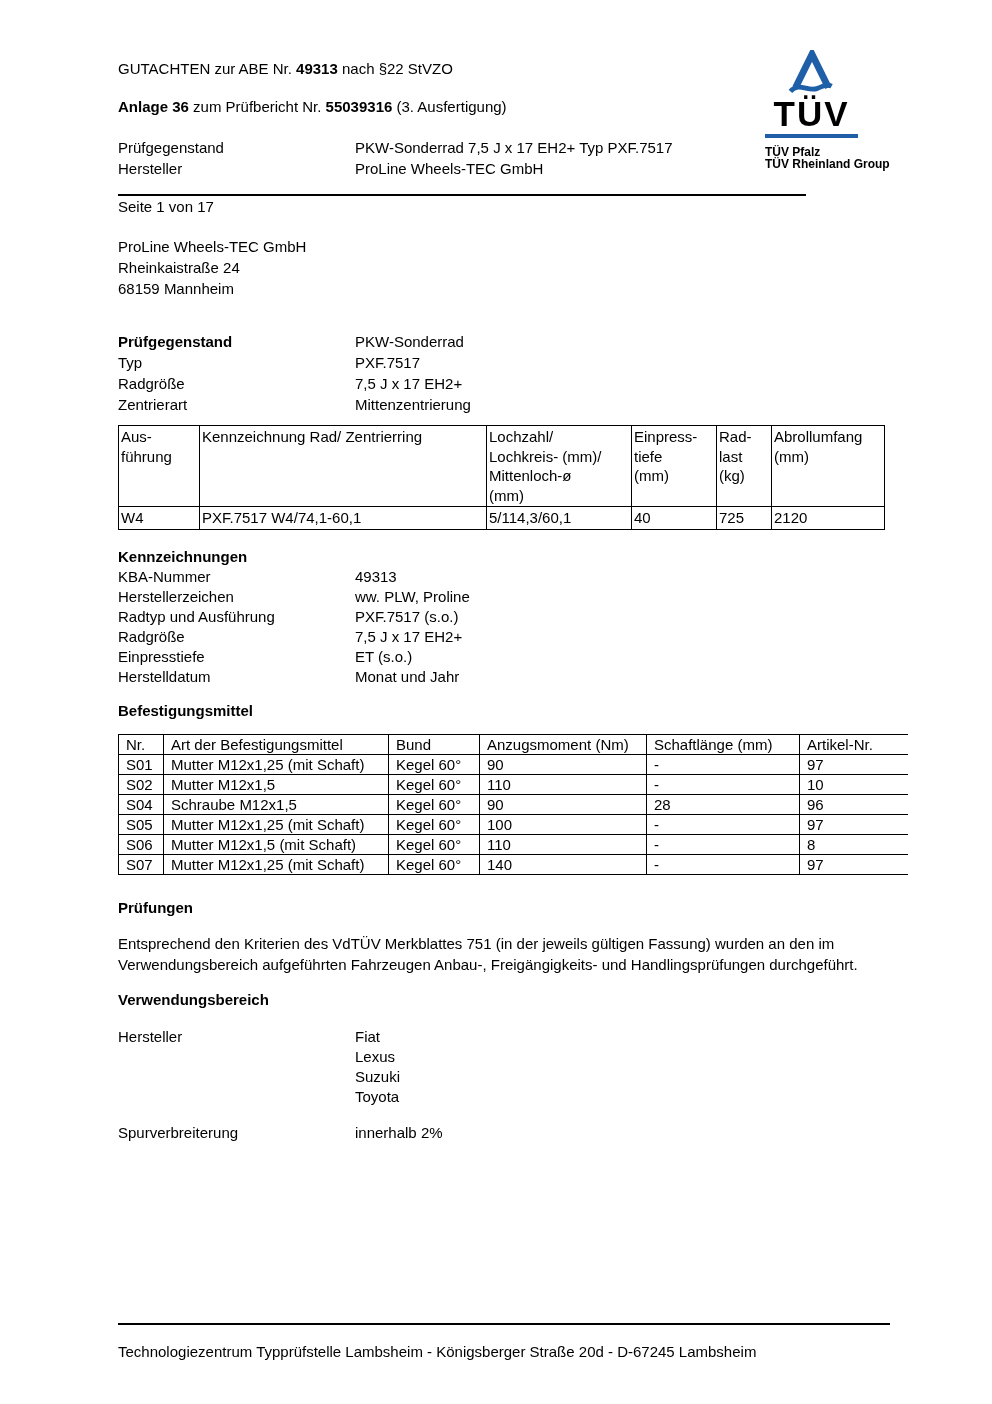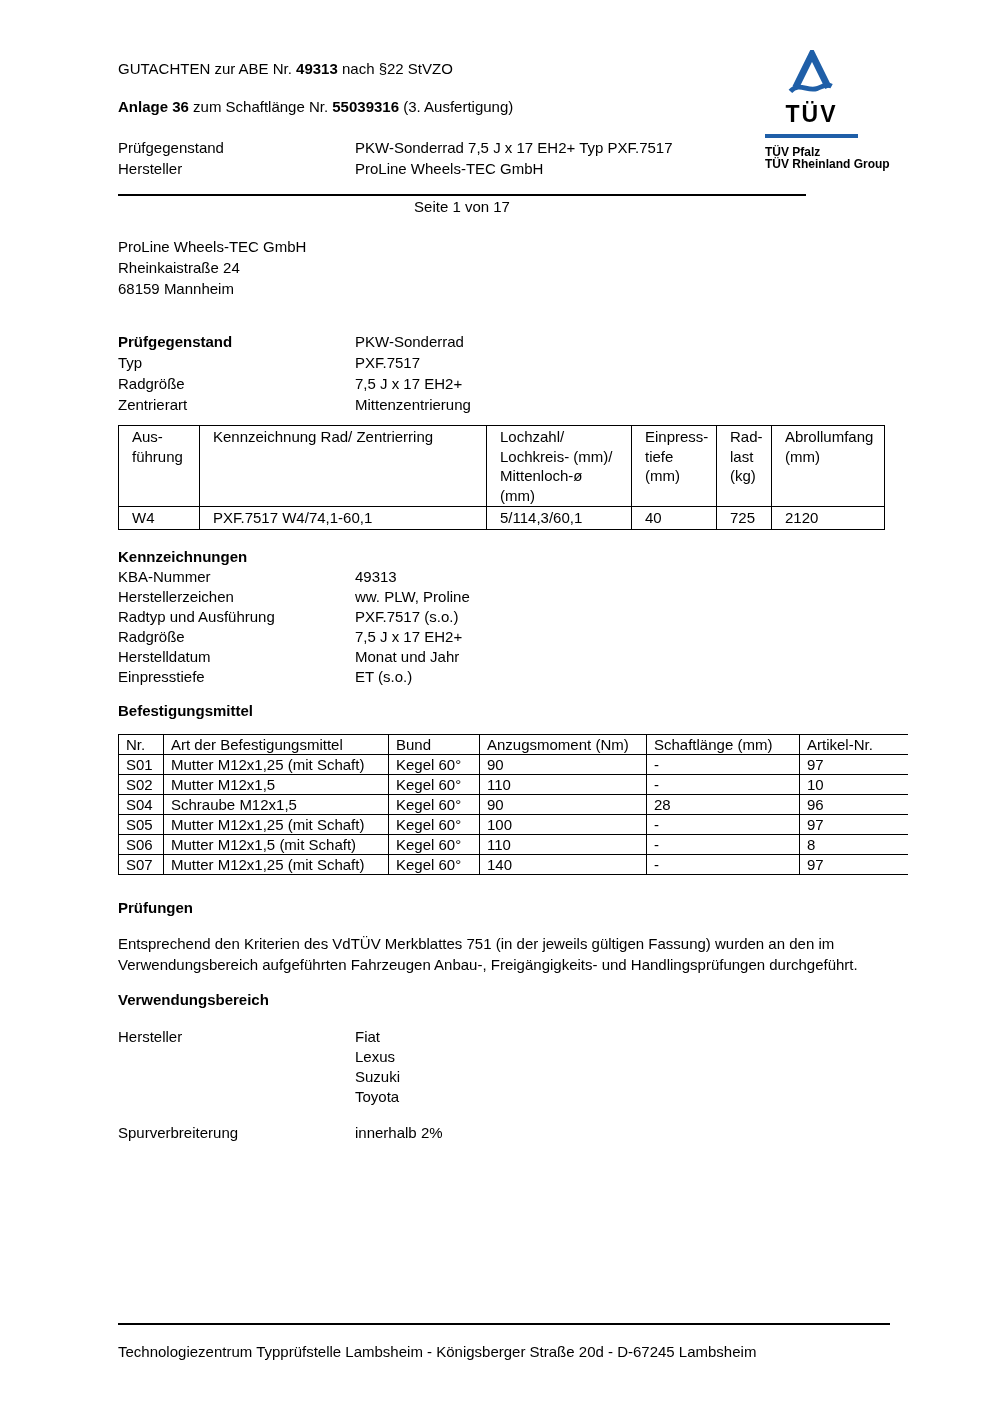--- a/index.html
+++ b/index.html
@@ -16,39 +16,39 @@
     line-height: 21px;
     padding: 58px 102px 0 118px;
     overflow: hidden;
   }
   .b { font-weight: bold; }
   .line2 { margin-top: 17px; }
   .meta { margin-top: 20px; }
   .kv { display: flex; }
   .kv-label { width: 237px; flex: none; }
   .rule { border: none; border-top: 2px solid #000; margin: 15px 0 0 0; }
-  .seite { text-align: center; }
+  .seite { text-align: left; }
 
   
   .logo { position: absolute; left: 765px; top: 50px; width: 93px; }
   .logo .tri { display: block; margin: 0 auto 2px auto; }
-  .tuev-word { font-weight: bold; font-size: 23px; line-height: 32px; letter-spacing: 2px; text-align: center; }
+  .tuev-word { font-weight: bold; font-size: 35px; line-height: 32px; letter-spacing: 2px; text-align: center; }
   .blue-rule { height: 3.5px; background: var(--tuev-blue); margin-top: 4px; margin-bottom: 8px; }
   .logo-sub { font-weight: bold; font-size: 12px; line-height: 12px; white-space: nowrap; }
 
   .auftraggeber { margin-top: 19px; }
   .pruefblock { margin-top: 32px; }
 
   table { border-collapse: collapse; table-layout: fixed; }
   th, td {
     border: 1.5px solid #000;
     text-align: left;
     font-weight: normal;
     vertical-align: top;
-    padding: 1px 13px;
+    padding: 1px 2px;
     overflow: hidden;
   }
   .t1 { width: 766px; margin-top: 10px; }
   .t1 th { white-space: pre-line; line-height: 19.5px; }
   .t1 td { line-height: 20px; }
   .t2 { width: 794px; margin-top: 13px; }
   .t2 th, .t2 td { line-height: 19px; padding: 0 7px; white-space: nowrap; }
 
   .sec-title { font-weight: bold; }
   .kennz-title { margin-top: 16px; }
@@ -70,21 +70,21 @@
     padding-top: 16px;
   }
 </style>
 </head>
 <body>
 
 <div class="page">
 
   <div class="line1"><span>GUTACHTEN zur ABE Nr. </span><span class="b">49313</span><span> nach §22 StVZO</span></div>
 
-  <div class="line2"><span class="b">Anlage 36</span><span> zum Schaftlänge Nr. </span><span class="b">55039316</span><span> (3. Ausfertigung)</span></div>
+  <div class="line2"><span class="b">Anlage 36</span><span> zum Prüfbericht Nr. </span><span class="b">55039316</span><span> (3. Ausfertigung)</span></div>
 
   <div class="meta">
     <div class="kv">
       <div class="kv-label">Prüfgegenstand</div>
       <div class="kv-value">PKW-Sonderrad 7,5 J x 17 EH2+ Typ PXF.7517</div>
     </div>
     <div class="kv">
       <div class="kv-label">Hersteller</div>
       <div class="kv-value">ProLine Wheels-TEC GmbH</div>
     </div>
@@ -181,26 +181,26 @@
     </div>
     <div class="kv kv20">
       <div class="kv-label">Radtyp und Ausführung</div>
       <div>PXF.7517 (s.o.)</div>
     </div>
     <div class="kv kv20">
       <div class="kv-label">Radgröße</div>
       <div>7,5 J x 17 EH2+</div>
     </div>
     <div class="kv kv20">
+      <div class="kv-label">Einpresstiefe</div>
+      <div>ET (s.o.)</div>
+    </div>
+    <div class="kv kv20">
       <div class="kv-label">Herstelldatum</div>
       <div>Monat und Jahr</div>
-    </div>
-    <div class="kv kv20">
-      <div class="kv-label">Einpresstiefe</div>
-      <div>ET (s.o.)</div>
     </div>
   </div>
 
   <div class="sec-title befest-title">Befestigungsmittel</div>
   <table class="t2">
     <colgroup>
       <col style="width:45px">
         <col style="width:225px">
         <col style="width:91px">
       <col style="width:167px">

